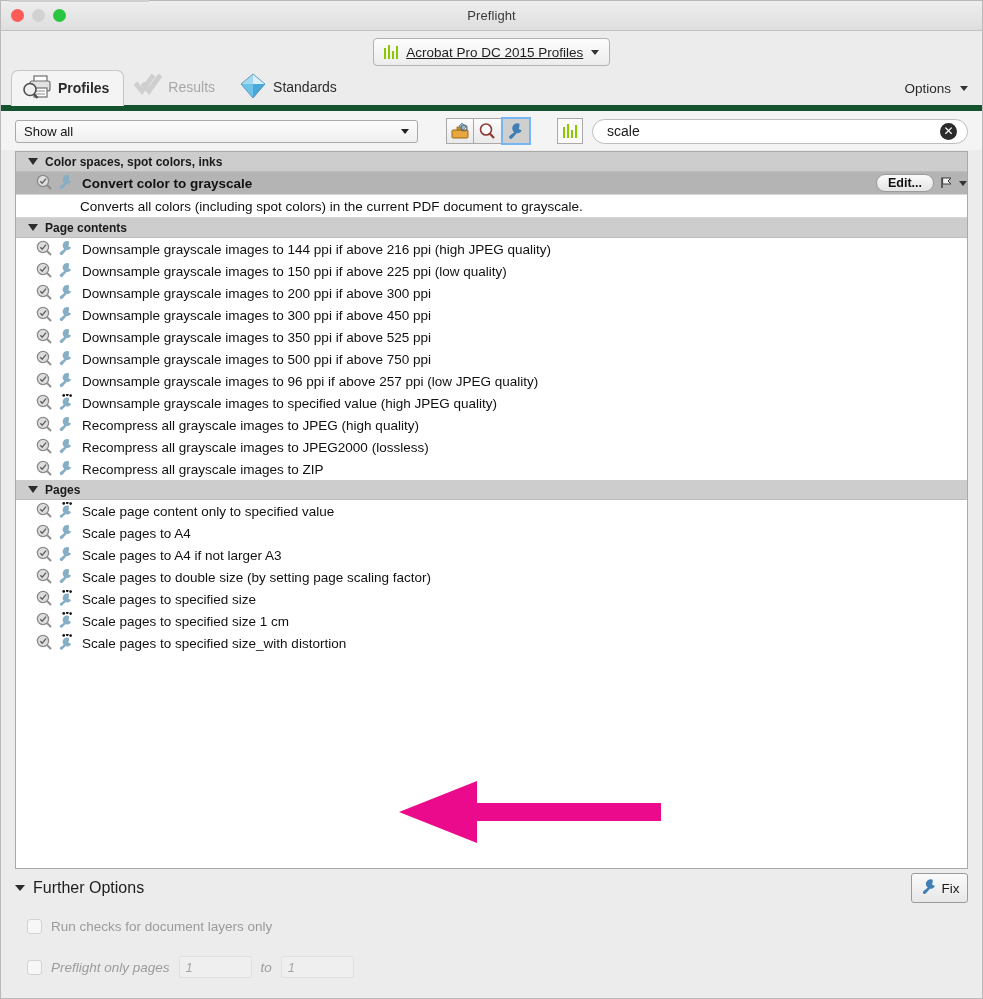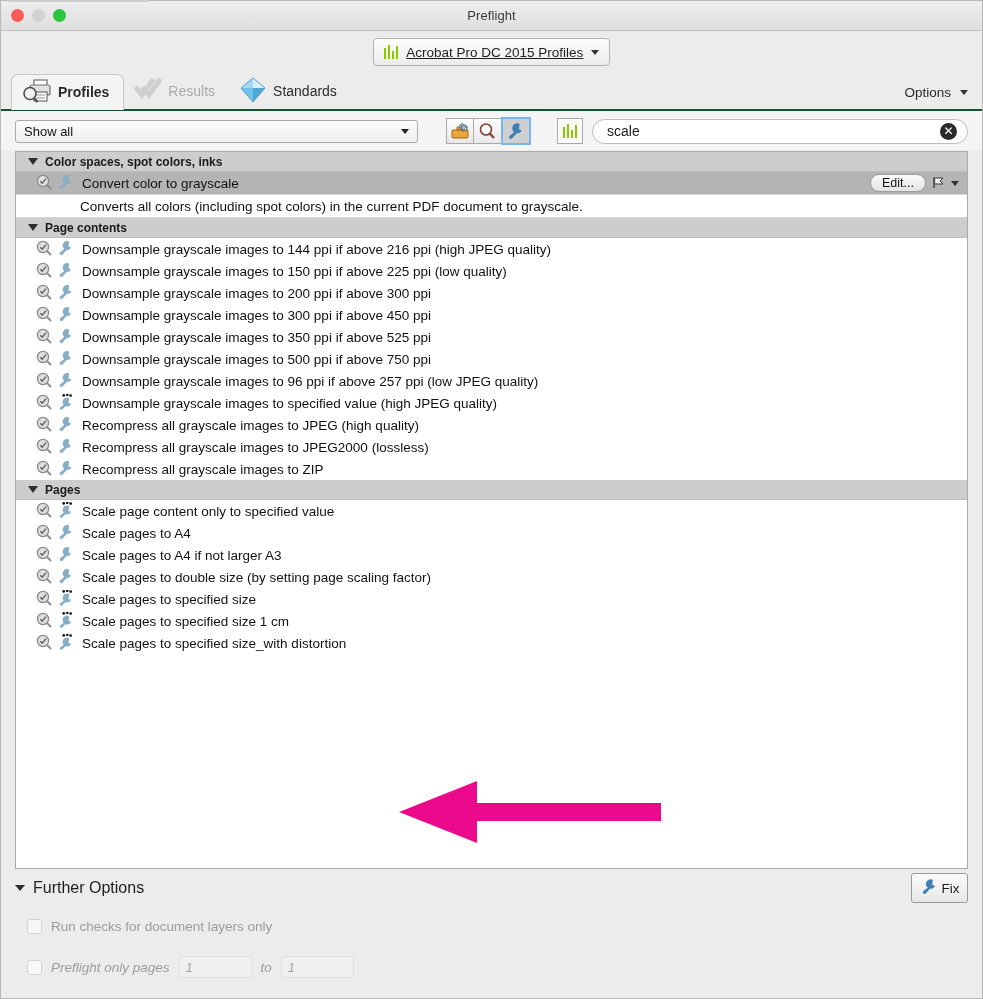--- a/index.html
+++ b/index.html
@@ -56,21 +56,21 @@
   .bars-icon i:nth-child(1){ height: 11px; }
   .bars-icon i:nth-child(2){ height: 14px; }
   .bars-icon i:nth-child(3){ height: 8px; }
   .bars-icon i:nth-child(4){ height: 13px; }
   .caret { width:0;height:0;border-left:4px solid transparent;border-right:4px solid transparent;border-top:5px solid #333; }
 
   
   .tabbar {
     position: relative; height: 38px; display: flex; align-items: flex-end;
     padding-left: 10px; background: #ececec;
-    border-bottom: 2px solid #14532d;
+    border-bottom: 6px solid #14532d;
   }
   .tab {
     display: flex; align-items: center; gap: 6px;
     height: 36px; padding: 0 14px 0 10px;
     font-size: 14px; color: #2b2b2b;
   }
   .tab.active {
     background: #f4f4f4;
     border: 1px solid #c6c6c6; border-bottom-color: #f4f4f4;
     border-radius: 7px 7px 0 0;
@@ -142,30 +142,30 @@
     border-bottom: 1px solid #bdbdbd;
     font-size: 12px; font-weight: bold; color: #1a1a1a;
   }
   .tri { width:0;height:0;border-left:5px solid transparent;border-right:5px solid transparent;border-top:7px solid #2d2d2d; }
   .row {
     height: 22px; display: flex; align-items: center;
     padding-left: 20px; font-size: 13.5px; color: #111;
   }
   .row .ico-check { margin-right: 4px; }
   .row .ico-fix   { margin-right: 8px; }
-  .row.selected { background: #b4b4b4; }
+  .row.selected { background: #b4b4b4; font-weight: bold; }
   .row.selected .rowlabel { background: #b4b4b4; }
   .row-desc {
     height: 24px; display:flex; align-items:center;
     padding-left: 64px; font-size: 13.5px; color:#111;
     border-top: 1px solid #d6d6d6; border-bottom: 1px solid #d6d6d6;
     background: #fff;
   }
   .row .right-tools {
-    margin-left: auto; display: flex; gap: 6px; padding-right: 8px;
+    margin-left: auto; display: flex; gap: 6px; 
   }
   .edit-btn {
     height: 18px; padding: 0 11px; border-radius: 9px;
     background: linear-gradient(#fbfbfb,#e4e4e4);
     border: 1px solid #9c9c9c; font-size: 12.5px; color: #111;
     display: flex; align-items: center;
   }
   .flagbox { display:flex; align-items:center; gap:4px; }
 
   

